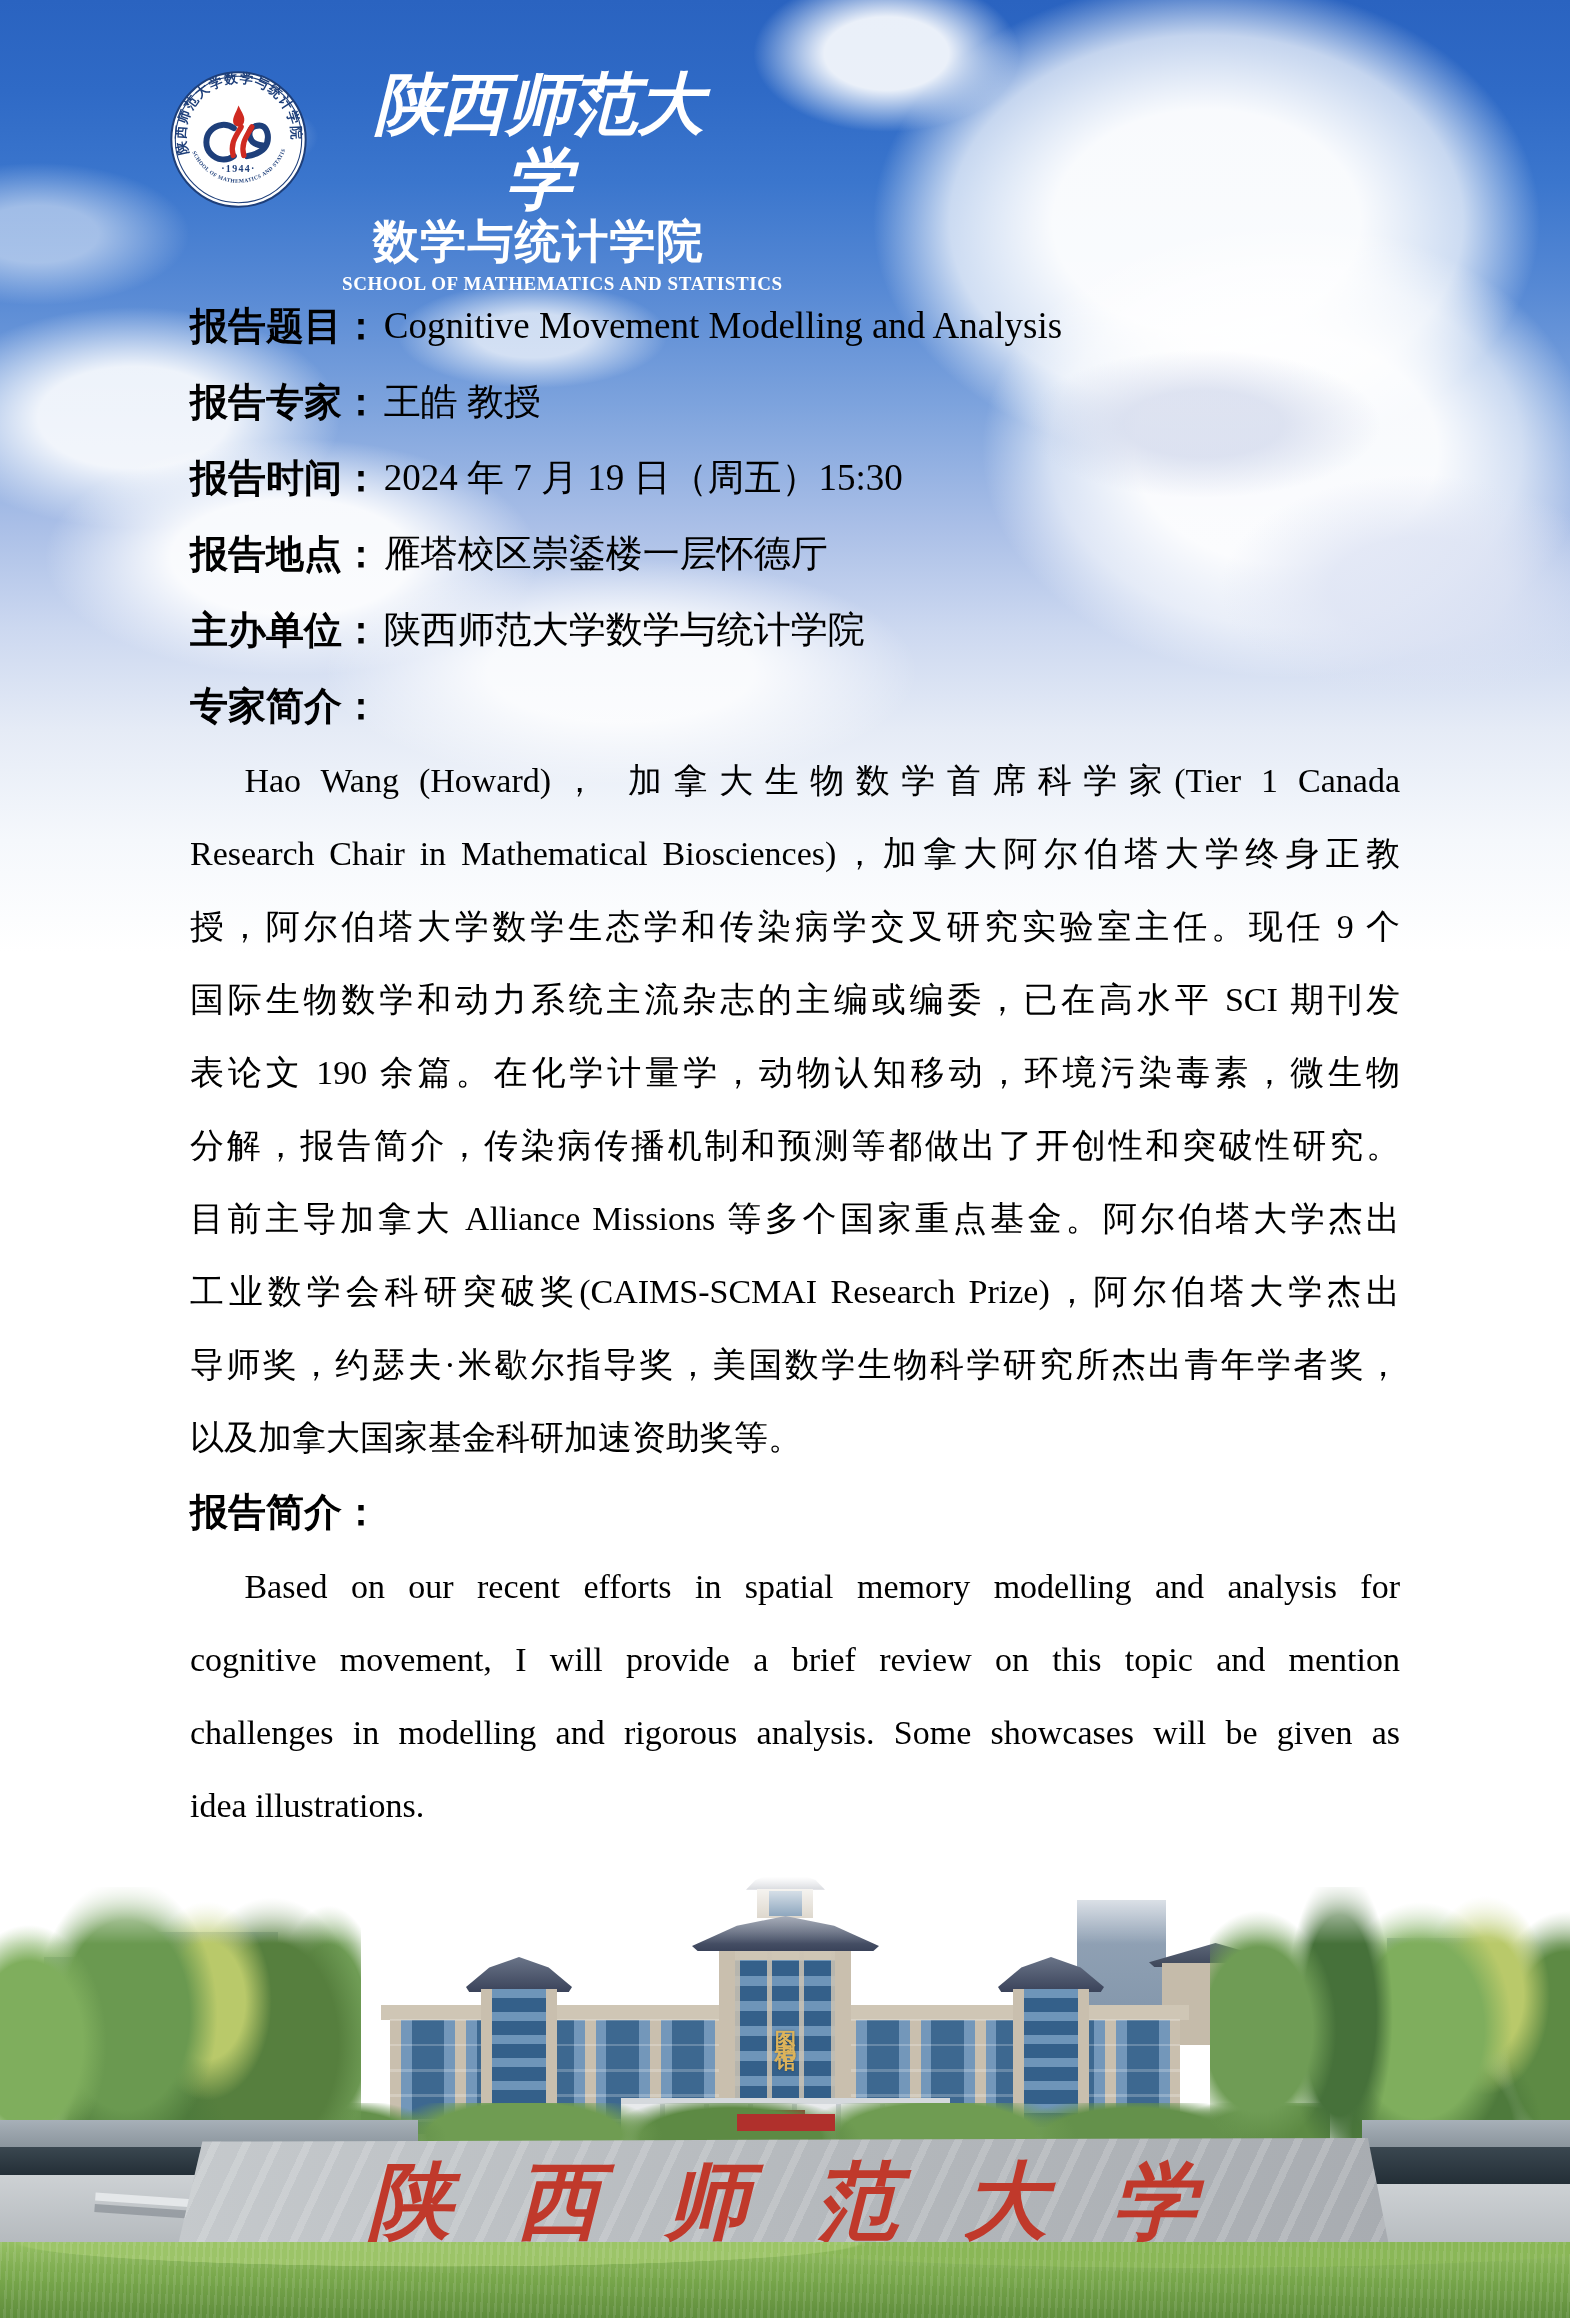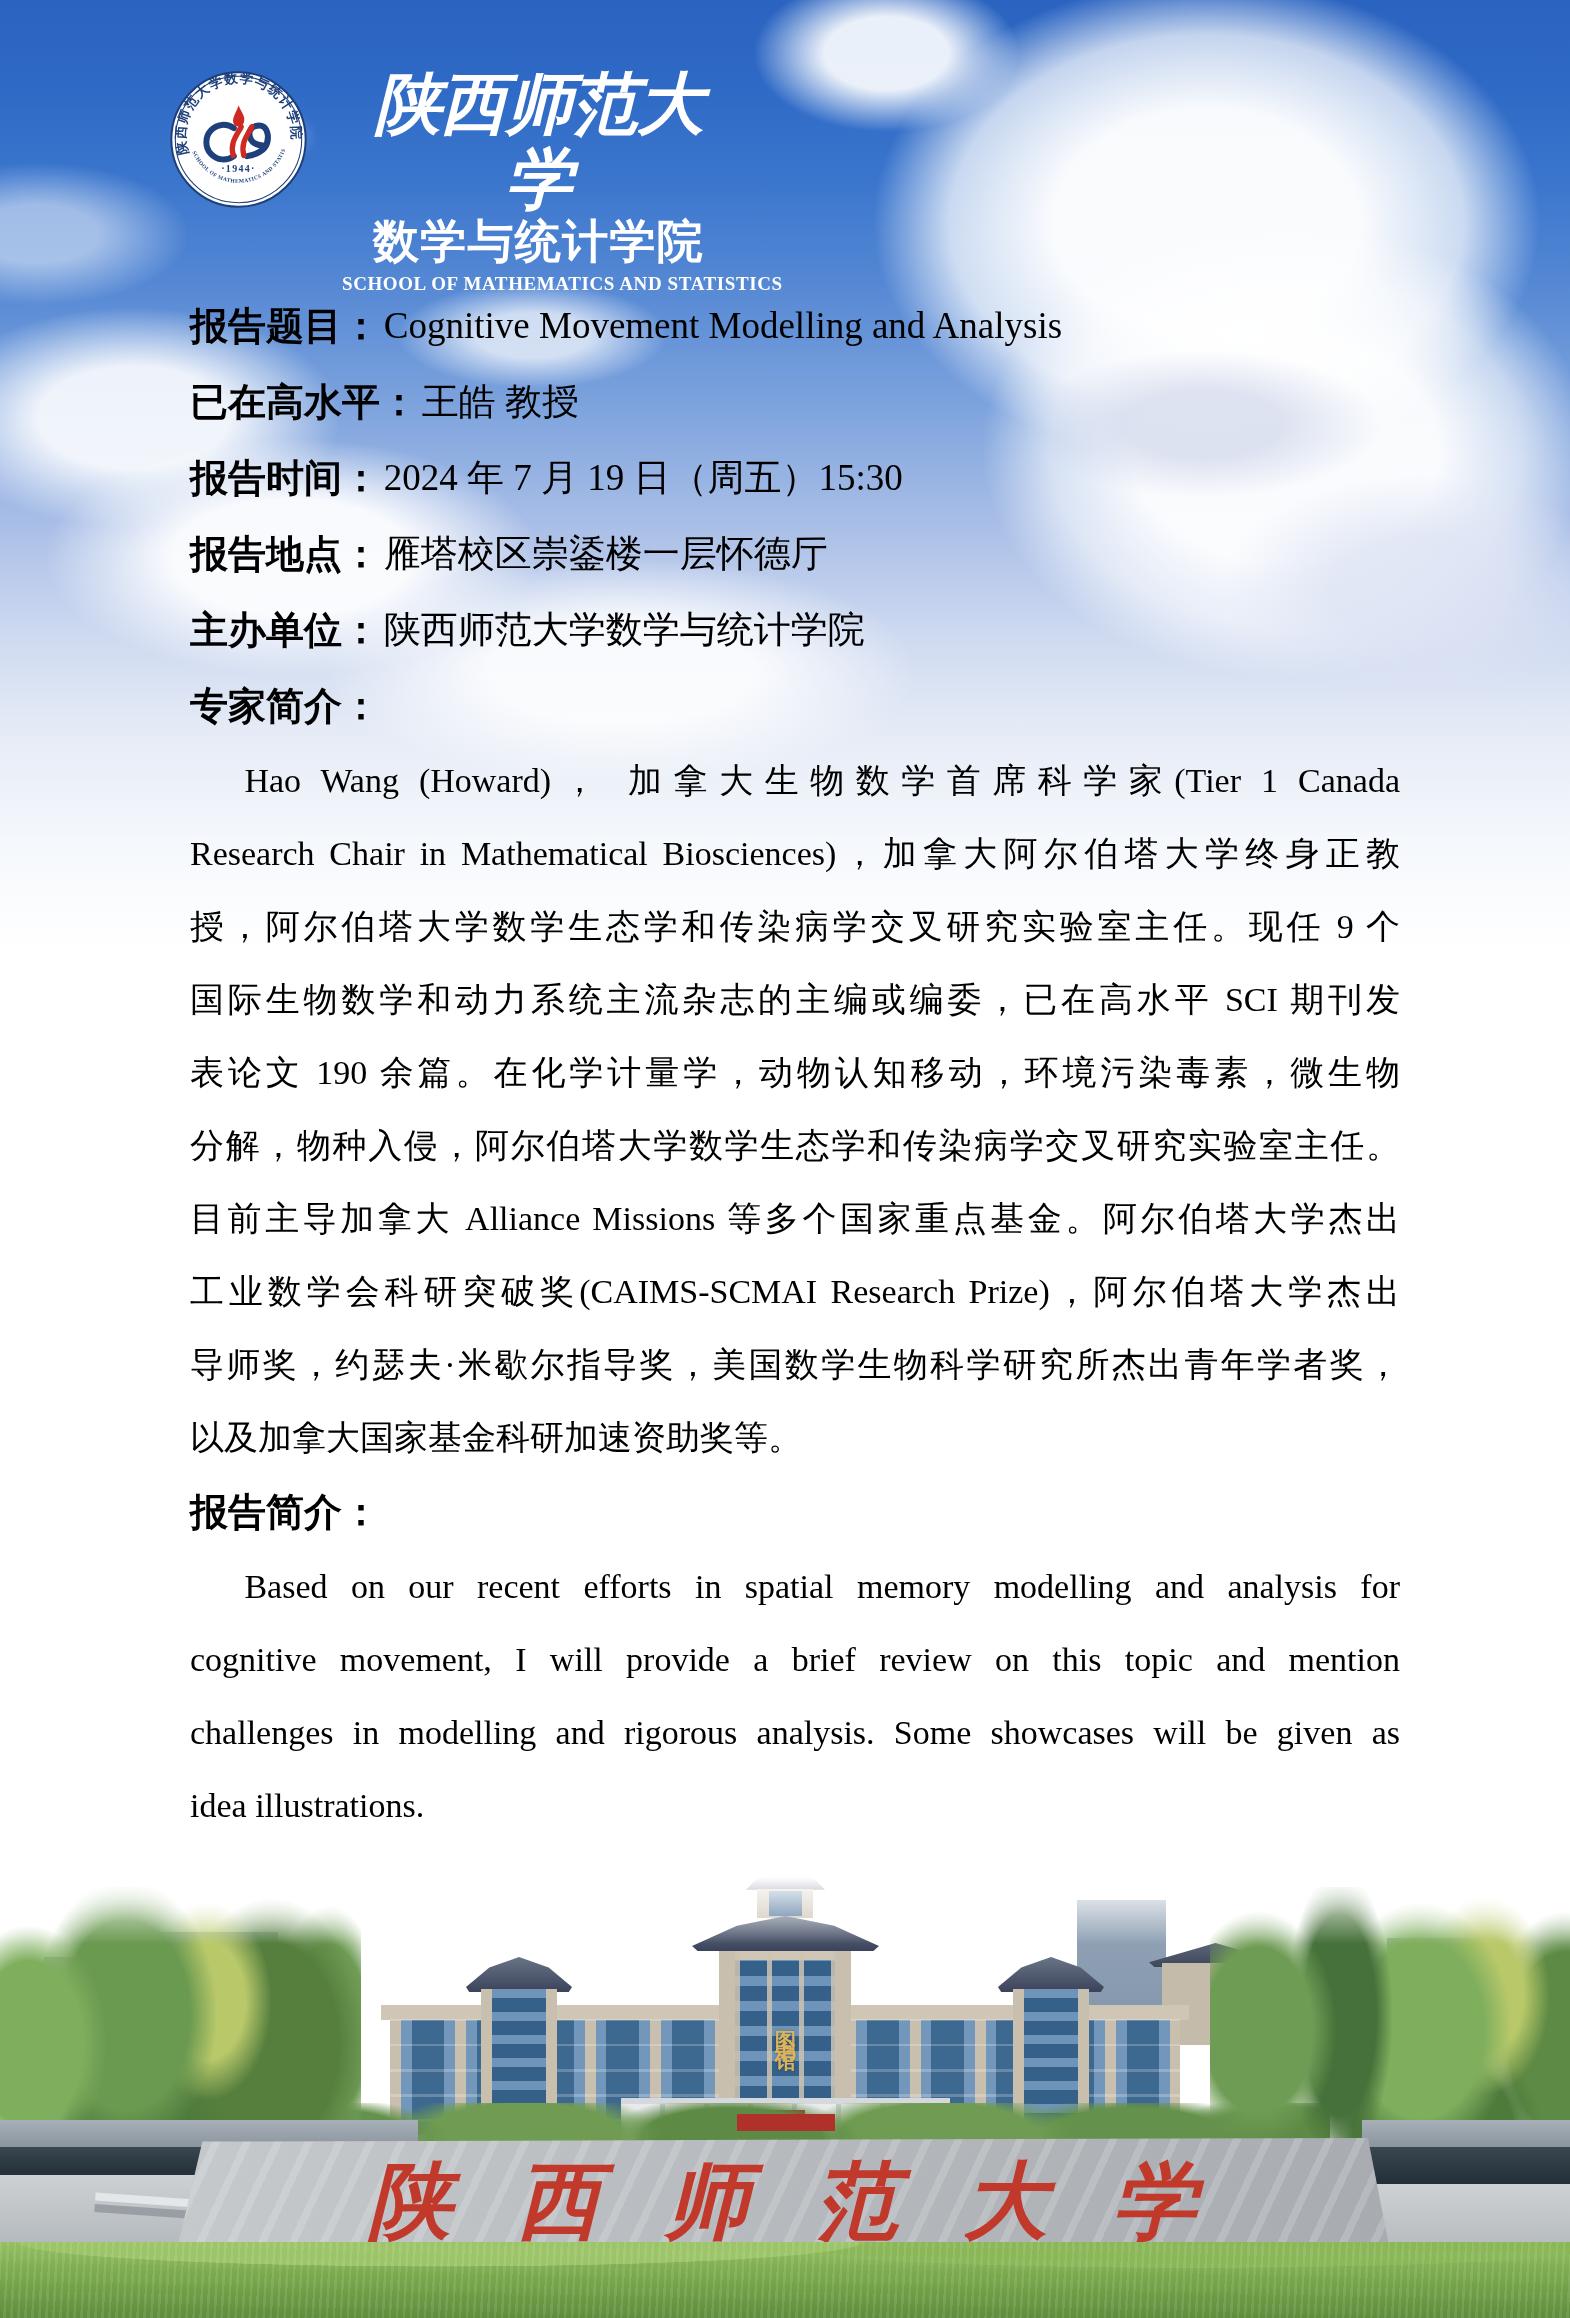--- a/index.html
+++ b/index.html
@@ -185,21 +185,21 @@
       <div class="school-en">SCHOOL OF MATHEMATICS AND STATISTICS</div>
     </div>
   </header>
 
   <main class="content">
     <div class="info-line">
       <span class="info-label">报告题目：</span>
       <span class="info-value">Cognitive Movement Modelling and Analysis</span>
     </div>
     <div class="info-line">
-      <span class="info-label">已在高水平：</span>
+      <span class="info-label">报告专家：</span>
       <span class="info-value">王皓 教授</span>
     </div>
     <div class="info-line">
       <span class="info-label">报告时间：</span>
       <span class="info-value">2024 年 7 月 19 日（周五）15:30</span>
     </div>
     <div class="info-line">
       <span class="info-label">报告地点：</span>
       <span class="info-value">雁塔校区崇鋈楼一层怀德厅</span>
     </div>
@@ -208,21 +208,21 @@
       <span class="info-value">陕西师范大学数学与统计学院</span>
     </div>
 
     <div class="section-heading">专家简介：</div>
     <div class="para">
       <div class="pline indent">Hao Wang (Howard)， 加拿大生物数学首席科学家(Tier 1 Canada</div>
       <div class="pline">Research Chair in Mathematical Biosciences)，加拿大阿尔伯塔大学终身正教</div>
       <div class="pline">授，阿尔伯塔大学数学生态学和传染病学交叉研究实验室主任。现任 9 个</div>
       <div class="pline">国际生物数学和动力系统主流杂志的主编或编委，已在高水平 SCI 期刊发</div>
       <div class="pline">表论文 190 余篇。在化学计量学，动物认知移动，环境污染毒素，微生物</div>
-      <div class="pline">分解，物种入侵，阿尔伯塔大学数学生态学和传染病学交叉研究实验室主任。</div>
+      <div class="pline">分解，报告简介，传染病传播机制和预测等都做出了开创性和突破性研究。</div>
       <div class="pline">目前主导加拿大 Alliance Missions 等多个国家重点基金。阿尔伯塔大学杰出</div>
       <div class="pline">工业数学会科研突破奖(CAIMS-SCMAI Research Prize)，阿尔伯塔大学杰出</div>
       <div class="pline">导师奖，约瑟夫·米歇尔指导奖，美国数学生物科学研究所杰出青年学者奖，</div>
       <div class="pline last">以及加拿大国家基金科研加速资助奖等。</div>
     </div>
 
     <div class="section-heading">报告简介：</div>
     <div class="para">
       <div class="pline indent">Based on our recent efforts in spatial memory modelling and analysis for</div>
       <div class="pline">cognitive movement, I will provide a brief review on this topic and mention</div>

